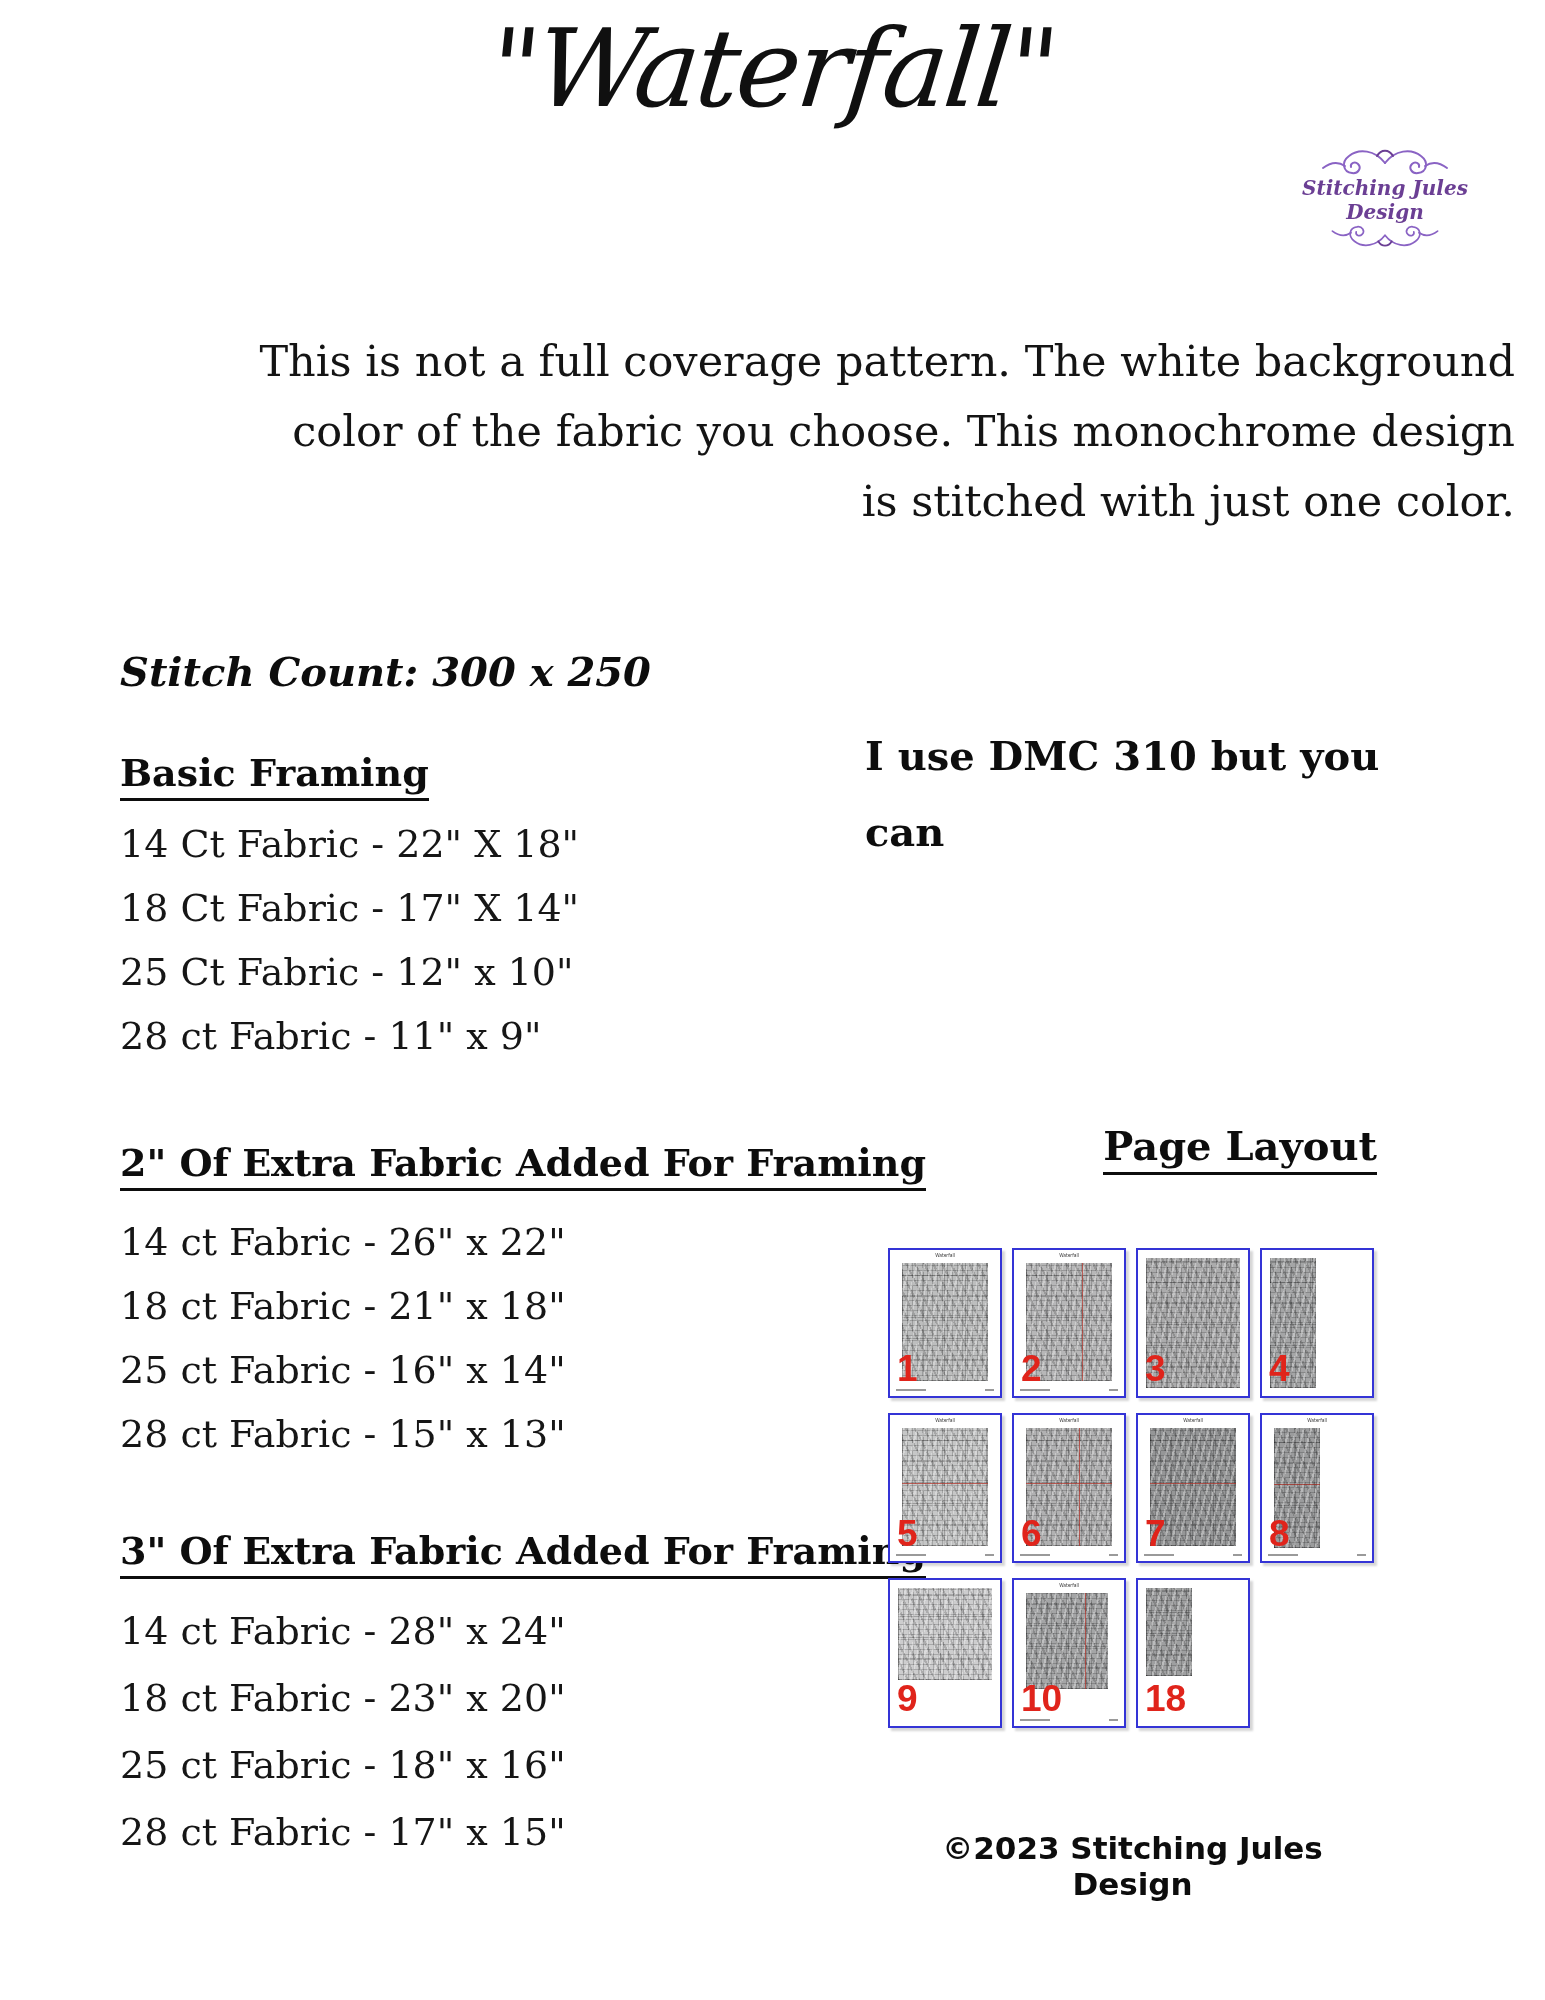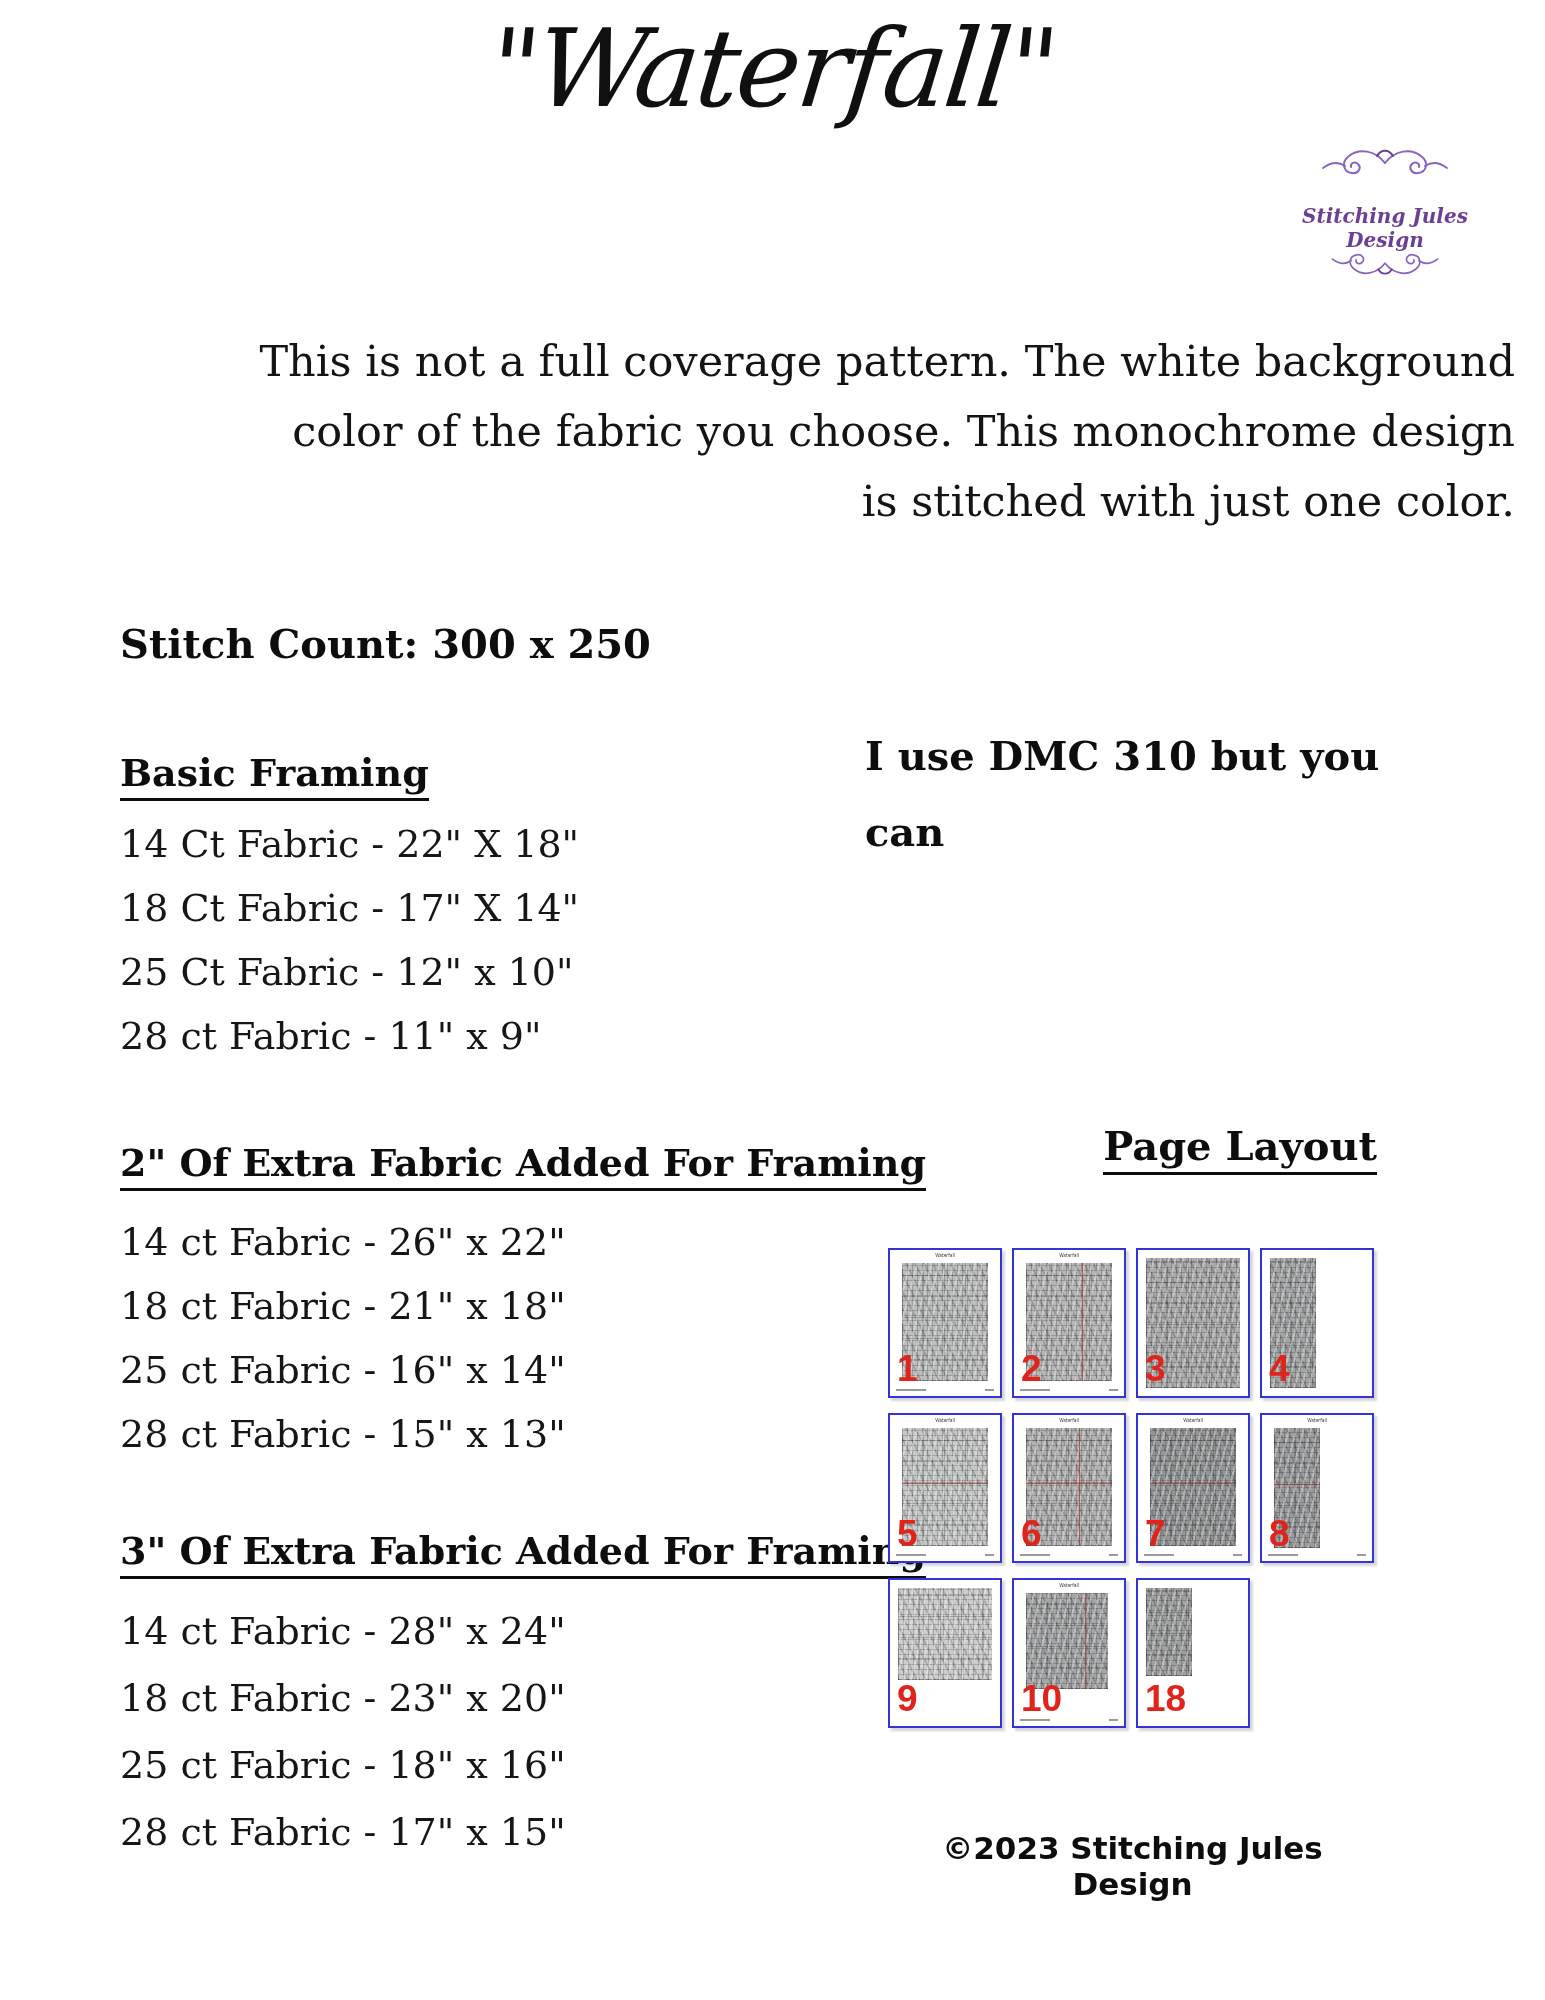--- a/index.html
+++ b/index.html
@@ -5,21 +5,21 @@
   html,body{margin:0;padding:0;background:#fff;}
   #canvas{position:relative;width:1545px;height:2000px;background:#fff;overflow:hidden;
           font-family:"DejaVu Serif",serif;color:var(--text,#111);}
 
   
   .main-title{position:absolute;top:6px;left:0;right:0;text-align:center;
     font-family:"DejaVu Serif",serif;font-style:italic;font-weight:400;
     font-size:108px;letter-spacing:-3px;color:#101010;transform:skewX(-6deg);}
   .logo{position:absolute;left:1278px;top:146px;width:214px;text-align:center;}
   .logo-text{font-family:"DejaVu Serif",serif;font-style:italic;font-weight:bold;
-    font-size:20px;color:var(--logo-purple,#6b3f94);line-height:24px;margin-top:28px;}
+    font-size:20px;color:var(--logo-purple,#6b3f94);line-height:24px;}
   .logo svg{display:block;margin:0 auto;}
 
   .intro{position:absolute;top:326px;left:0;right:30px;text-align:right;
     font-size:43px;line-height:70px;color:#141414;}
 
   
   .abs{position:absolute;}
   .h-bold{font-weight:bold;font-size:40px;color:#0d0d0d;}
   .h-underline{display:inline-block;border-bottom:3px solid #0d0d0d;padding-bottom:3px;}
   .h-small{font-weight:bold;font-size:38px;color:#0d0d0d;}
@@ -88,21 +88,21 @@
     </svg>
   </div>
 
   <div class="intro">
 
   <div class="intro-line">This is not a full coverage pattern. The white background</div>
       <div class="intro-line">color of the fabric you choose. This monochrome design</div>
       <div class="intro-line">is stitched with just one color.</div>
     </div>
 
-  <div class="abs h-bold" style="left:120px;top:620px;">Stitch Count: 300 x 250</div>
+  <div class="abs h-bold" style="left:120px;top:648px;font-style:italic;">Stitch Count: 300 x 250</div>
 
   <div class="abs" style="left:120px;top:750px;">
     <span class="h-small h-underline">Basic Framing</span>
   </div>
   <div class="abs list" style="left:120px;top:812px;">
 
   <div class="list-line">14 Ct Fabric - 22" X 18"</div>
       <div class="list-line">18 Ct Fabric - 17" X 14"</div>
       <div class="list-line">25 Ct Fabric - 12" x 10"</div>
       <div class="list-line">28 ct Fabric - 11" x 9"</div>

